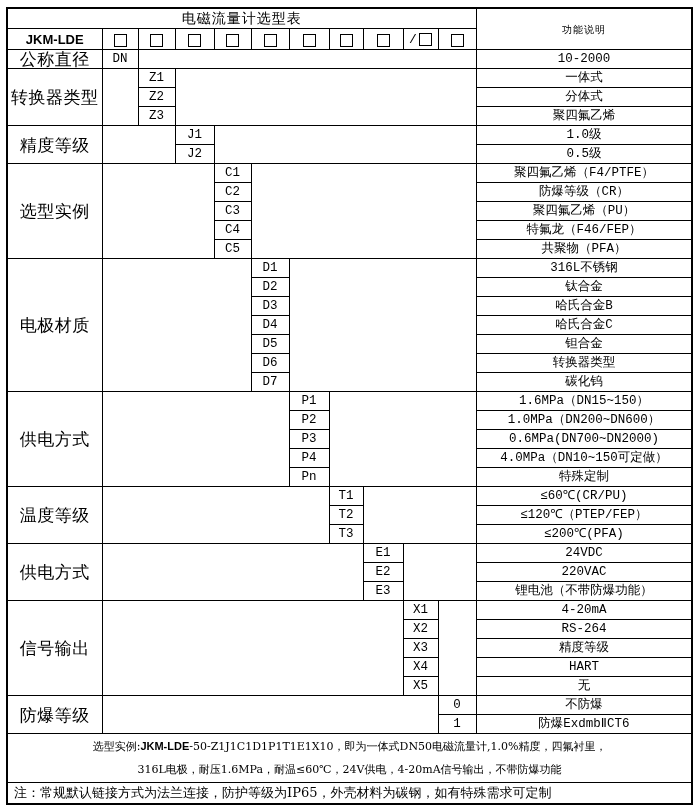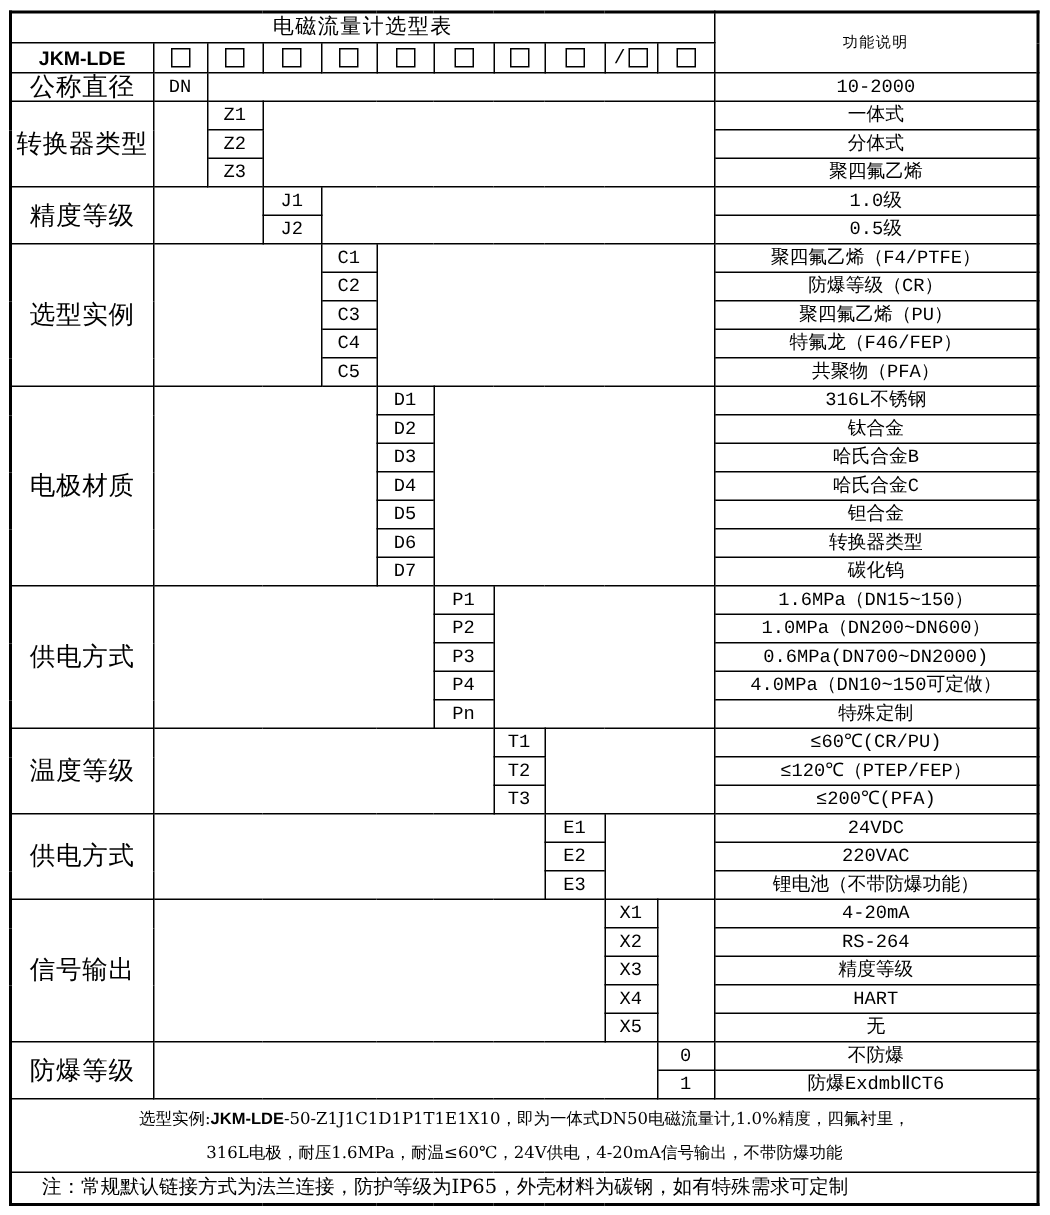--- a/index.html
+++ b/index.html
@@ -23,21 +23,21 @@
   .fnh{font-size:10px;letter-spacing:1px;}
   .lbl{font-size:17px;letter-spacing:0.5px;}
   .code,.desc{font-family:"Liberation Mono","DejaVu Sans Mono",monospace;font-size:12.5px;}
   .model{font-family:"Liberation Sans",sans-serif;font-weight:700;font-size:13px;}
   .cb{text-align:center;}
   .cbx{display:inline-block;width:11px;height:11px;border:1px solid #000;vertical-align:middle;background:#fff;}
   .slash{font-family:"Liberation Mono",monospace;font-size:13px;margin-right:2px;vertical-align:middle;}
   td.example{height:48px;line-height:23px;white-space:normal;font-size:11px;}
   td.example .exline{height:23px;overflow:hidden;white-space:nowrap;}
   .model-inline{font-family:"Liberation Sans",sans-serif;font-weight:700;}
-  td.note{height:20px;line-height:20px;text-align:left;padding-left:20px;font-size:13px;}
+  td.note{height:20px;line-height:20px;text-align:left;padding-left:6px;font-size:13px;}
 </style>
 </head>
 <body>
 
 <div class="page">
 <table class="sel">
   <colgroup>
     <col style="width:95px">
         <col style="width:36px">
         <col style="width:37px">

